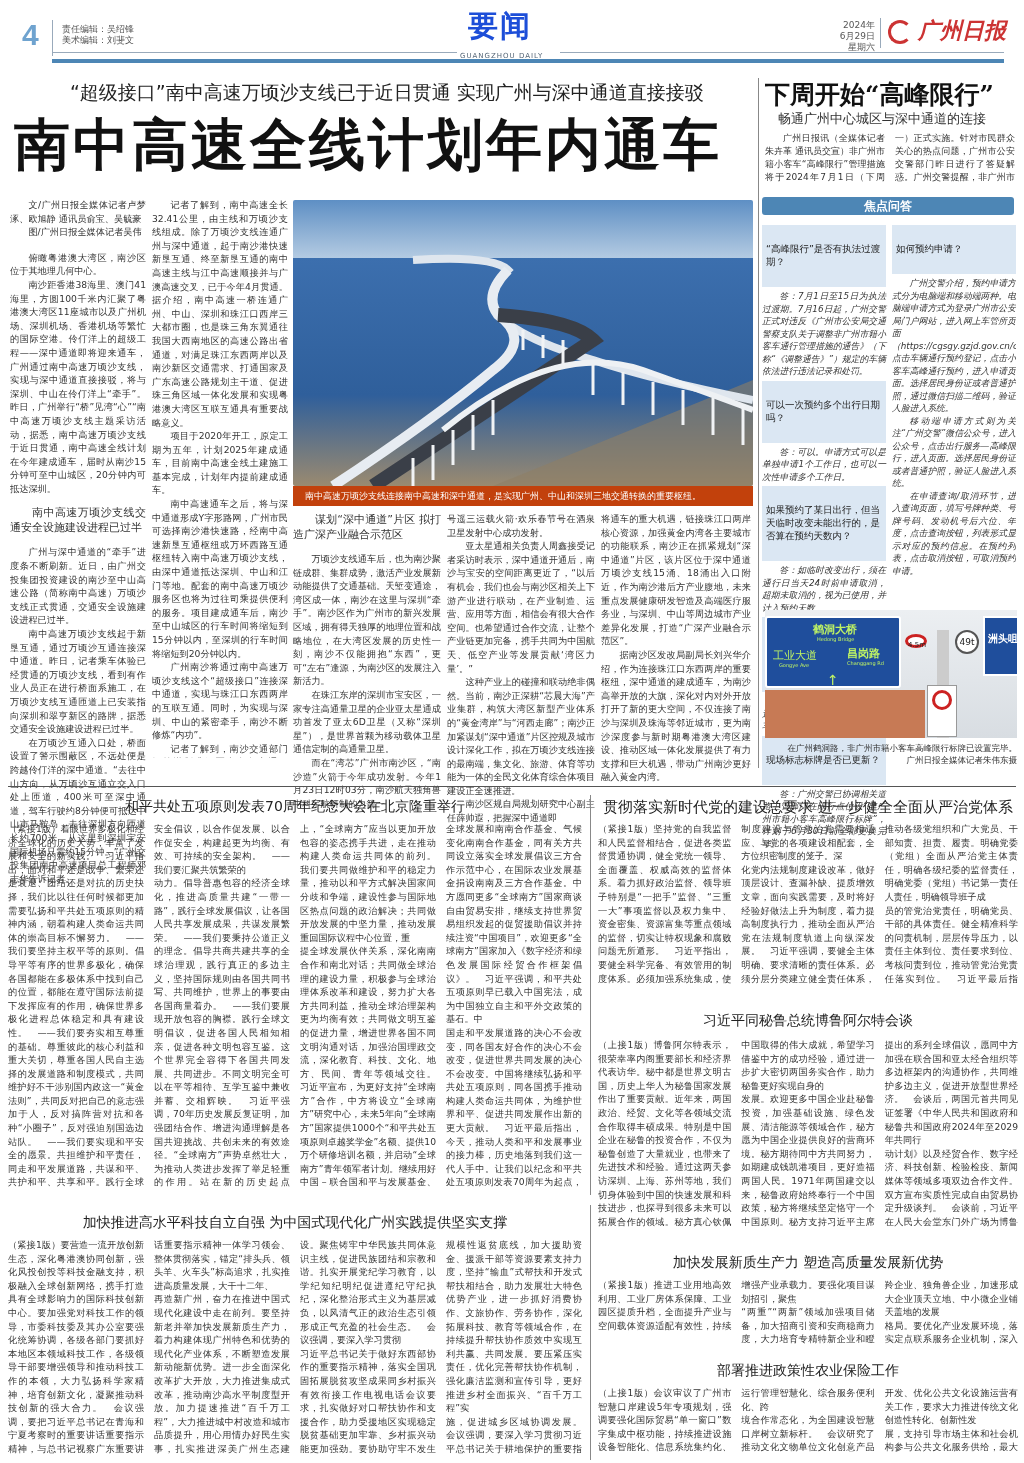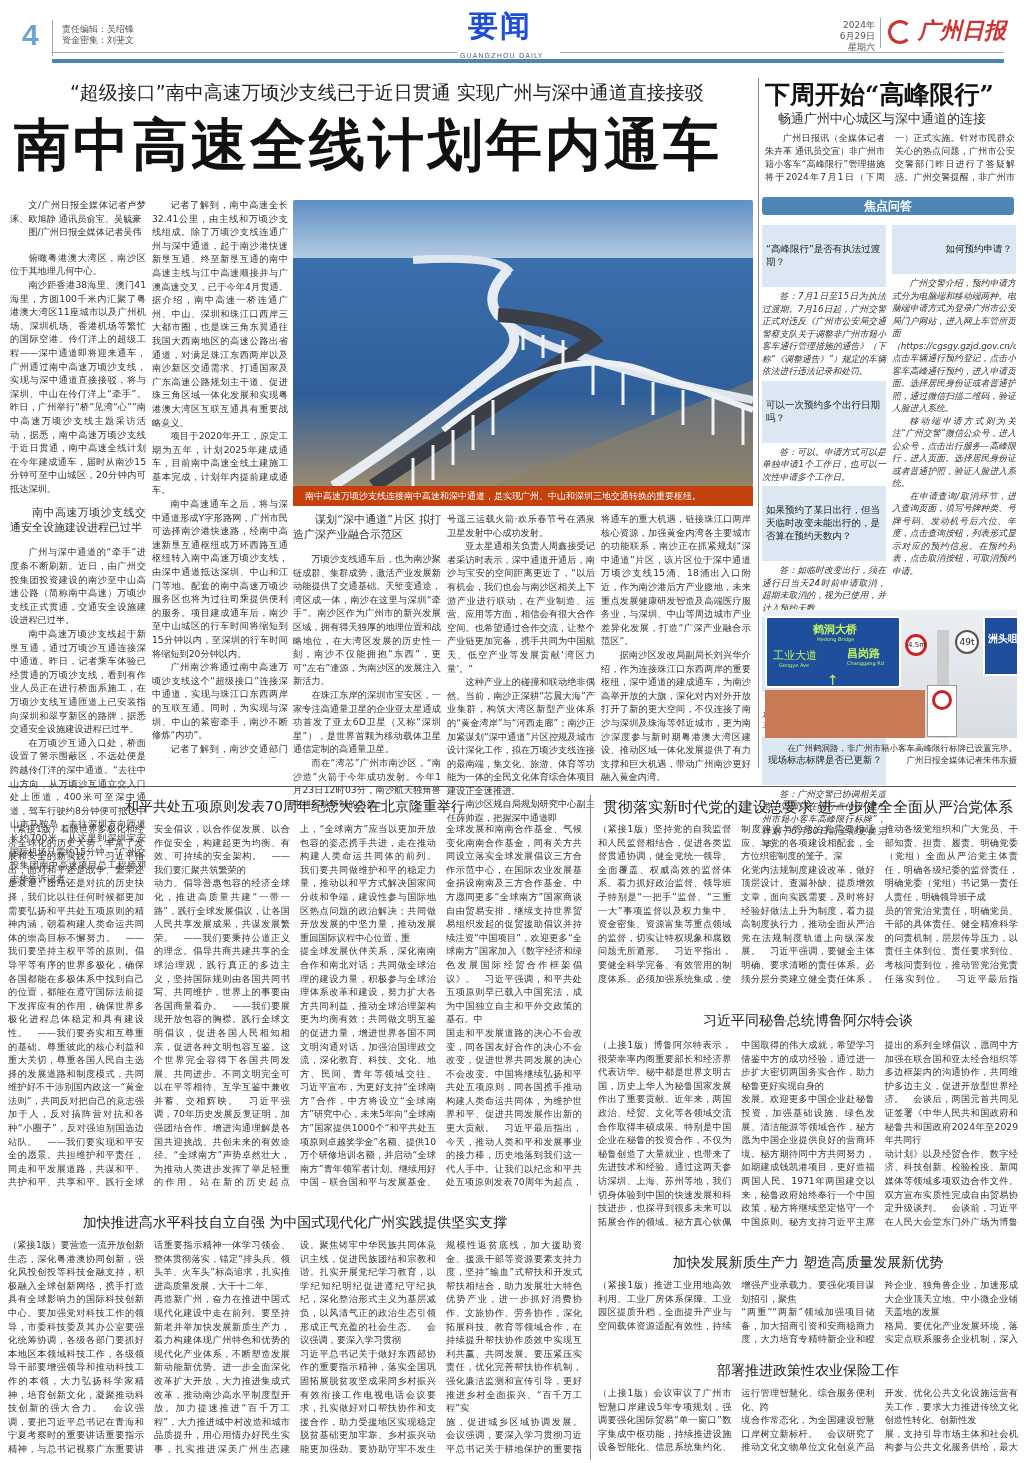--- a/index.html
+++ b/index.html
@@ -23,37 +23,37 @@
 .col p{text-indent:2em}
 .col p.noind{text-indent:0}
 .subhead{font-size:11px;line-height:15px;color:#333;margin:10px 0;text-indent:2em}
 .photo{left:293px;top:200px;width:460px;height:286px;overflow:hidden;border-radius:2px}
 .photo-cap{left:293px;top:486px;width:460px;height:20px;background:#c2410c;color:#fff;font-size:9px;line-height:20px;padding-left:12px}
 .divider-v{width:1px;background:#888}
 .right-title{left:765px;top:78px;font-size:25px;font-weight:900;font-family:"DejaVu Serif",serif;color:#111}
 .right-sub{left:778px;top:110px;font-size:13px;color:#333}
 .qa-banner{left:762px;top:197px;width:252px;height:18px;background:#4d86b5;color:#fff;text-align:center;font-size:12px;font-weight:bold;line-height:18px;border-radius:3px}
 .q{background:#dbe7f3;font-size:9.5px;padding:18px 4px;margin:3px 0;color:#222}
-.q.center{text-align:right}
+.q.center{text-align:left}
 .a{font-size:8.8px;line-height:12.5px;color:#333;font-style:italic;text-indent:2em;text-align:justify}
 .sign-photo{left:765px;top:610px;width:252px;height:128px;overflow:hidden}
 .sign-cap{left:765px;top:742px;width:252px;font-size:8.5px;line-height:12px;text-align:right;color:#333}
 .hrule{height:1px;background:#555}
 .story-title{font-size:14px;color:#222;text-align:center}
 .story-title.lg{font-size:15px}
 </style>
 </head>
 <body>
 
 <div class="abs masthead">
   <div class="abs pagenum">4</div>
   <div class="abs vline"></div>
   <div class="abs editors">
     <div>责任编辑：吴绍锋</div>
-    <div>资金密集：刘斐文</div>
+    <div>美术编辑：刘斐文</div>
   </div>
   <div class="abs section">要闻</div>
   <div class="abs section-en">GUANGZHOU DAILY</div>
   <div class="abs date">
     <div>2024年</div>
     <div>6月29日</div>
     <div>星期六</div>
   </div>
   <div class="abs dateline"></div>
   <div class="abs logo">
@@ -175,21 +175,21 @@
   <div style="position:absolute;left:0;top:80px;width:160px;height:50px;background:#c77a55"></div>
   <div style="position:absolute;left:0;top:6px;width:136px;height:72px;background:#1f4e9c;border:2px solid #fff;border-radius:3px;color:#bef264">
     <div style="position:absolute;left:46px;top:4px;font-size:11px;font-weight:bold">鹤洞大桥</div>
     <div style="position:absolute;left:50px;top:18px;font-size:5px">Hedong Bridge</div>
     <div style="position:absolute;left:6px;top:30px;font-size:11px;font-weight:normal">工业大道</div>
     <div style="position:absolute;left:12px;top:44px;font-size:5px">Gongye Ave</div>
     <div style="position:absolute;left:80px;top:28px;font-size:11px;font-weight:bold">昌岗路</div>
     <div style="position:absolute;left:80px;top:42px;font-size:5px">Changgang Rd</div>
     <div style="position:absolute;left:60px;top:54px;font-size:14px">↑</div>
   </div>
-  <div style="position:absolute;left:140px;top:24px;width:22px;height:22px;border:3px solid #c22;border-radius:50%;background:#fff;font-size:7px;text-align:right;line-height:16px">4.5m</div>
+  <div style="position:absolute;left:140px;top:24px;width:22px;height:14px;border:3px solid #c22;border-radius:50%;background:#fff;font-size:7px;text-align:right;line-height:16px">4.5m</div>
   <div style="position:absolute;left:172px;top:20px;width:12px;height:110px;background:#ccc"></div>
   <div style="position:absolute;left:190px;top:20px;width:24px;height:24px;border:2px solid #555;border-radius:50%;background:#fff;font-size:9px;text-align:center;line-height:20px">49t</div>
   <div style="position:absolute;left:162px;top:75px;width:30px;height:52px;background:#fff;border:1px solid #999">
     <div style="margin:4px auto;width:20px;height:20px;border:3px solid #c22;border-radius:50%"></div>
   </div>
   <div style="position:absolute;left:218px;top:6px;width:40px;height:60px;background:#1f4e9c;border:2px solid #fff;color:#fff;font-size:10px;font-weight:bold;padding:14px 3px">洲头咀</div>
 </div>
 <div class="abs sign-cap">
   <div>在广州鹤洞路，非广州市籍小客车高峰限行标牌已设置完毕。</div>
   <div>广州日报全媒体记者朱伟东摄</div>

